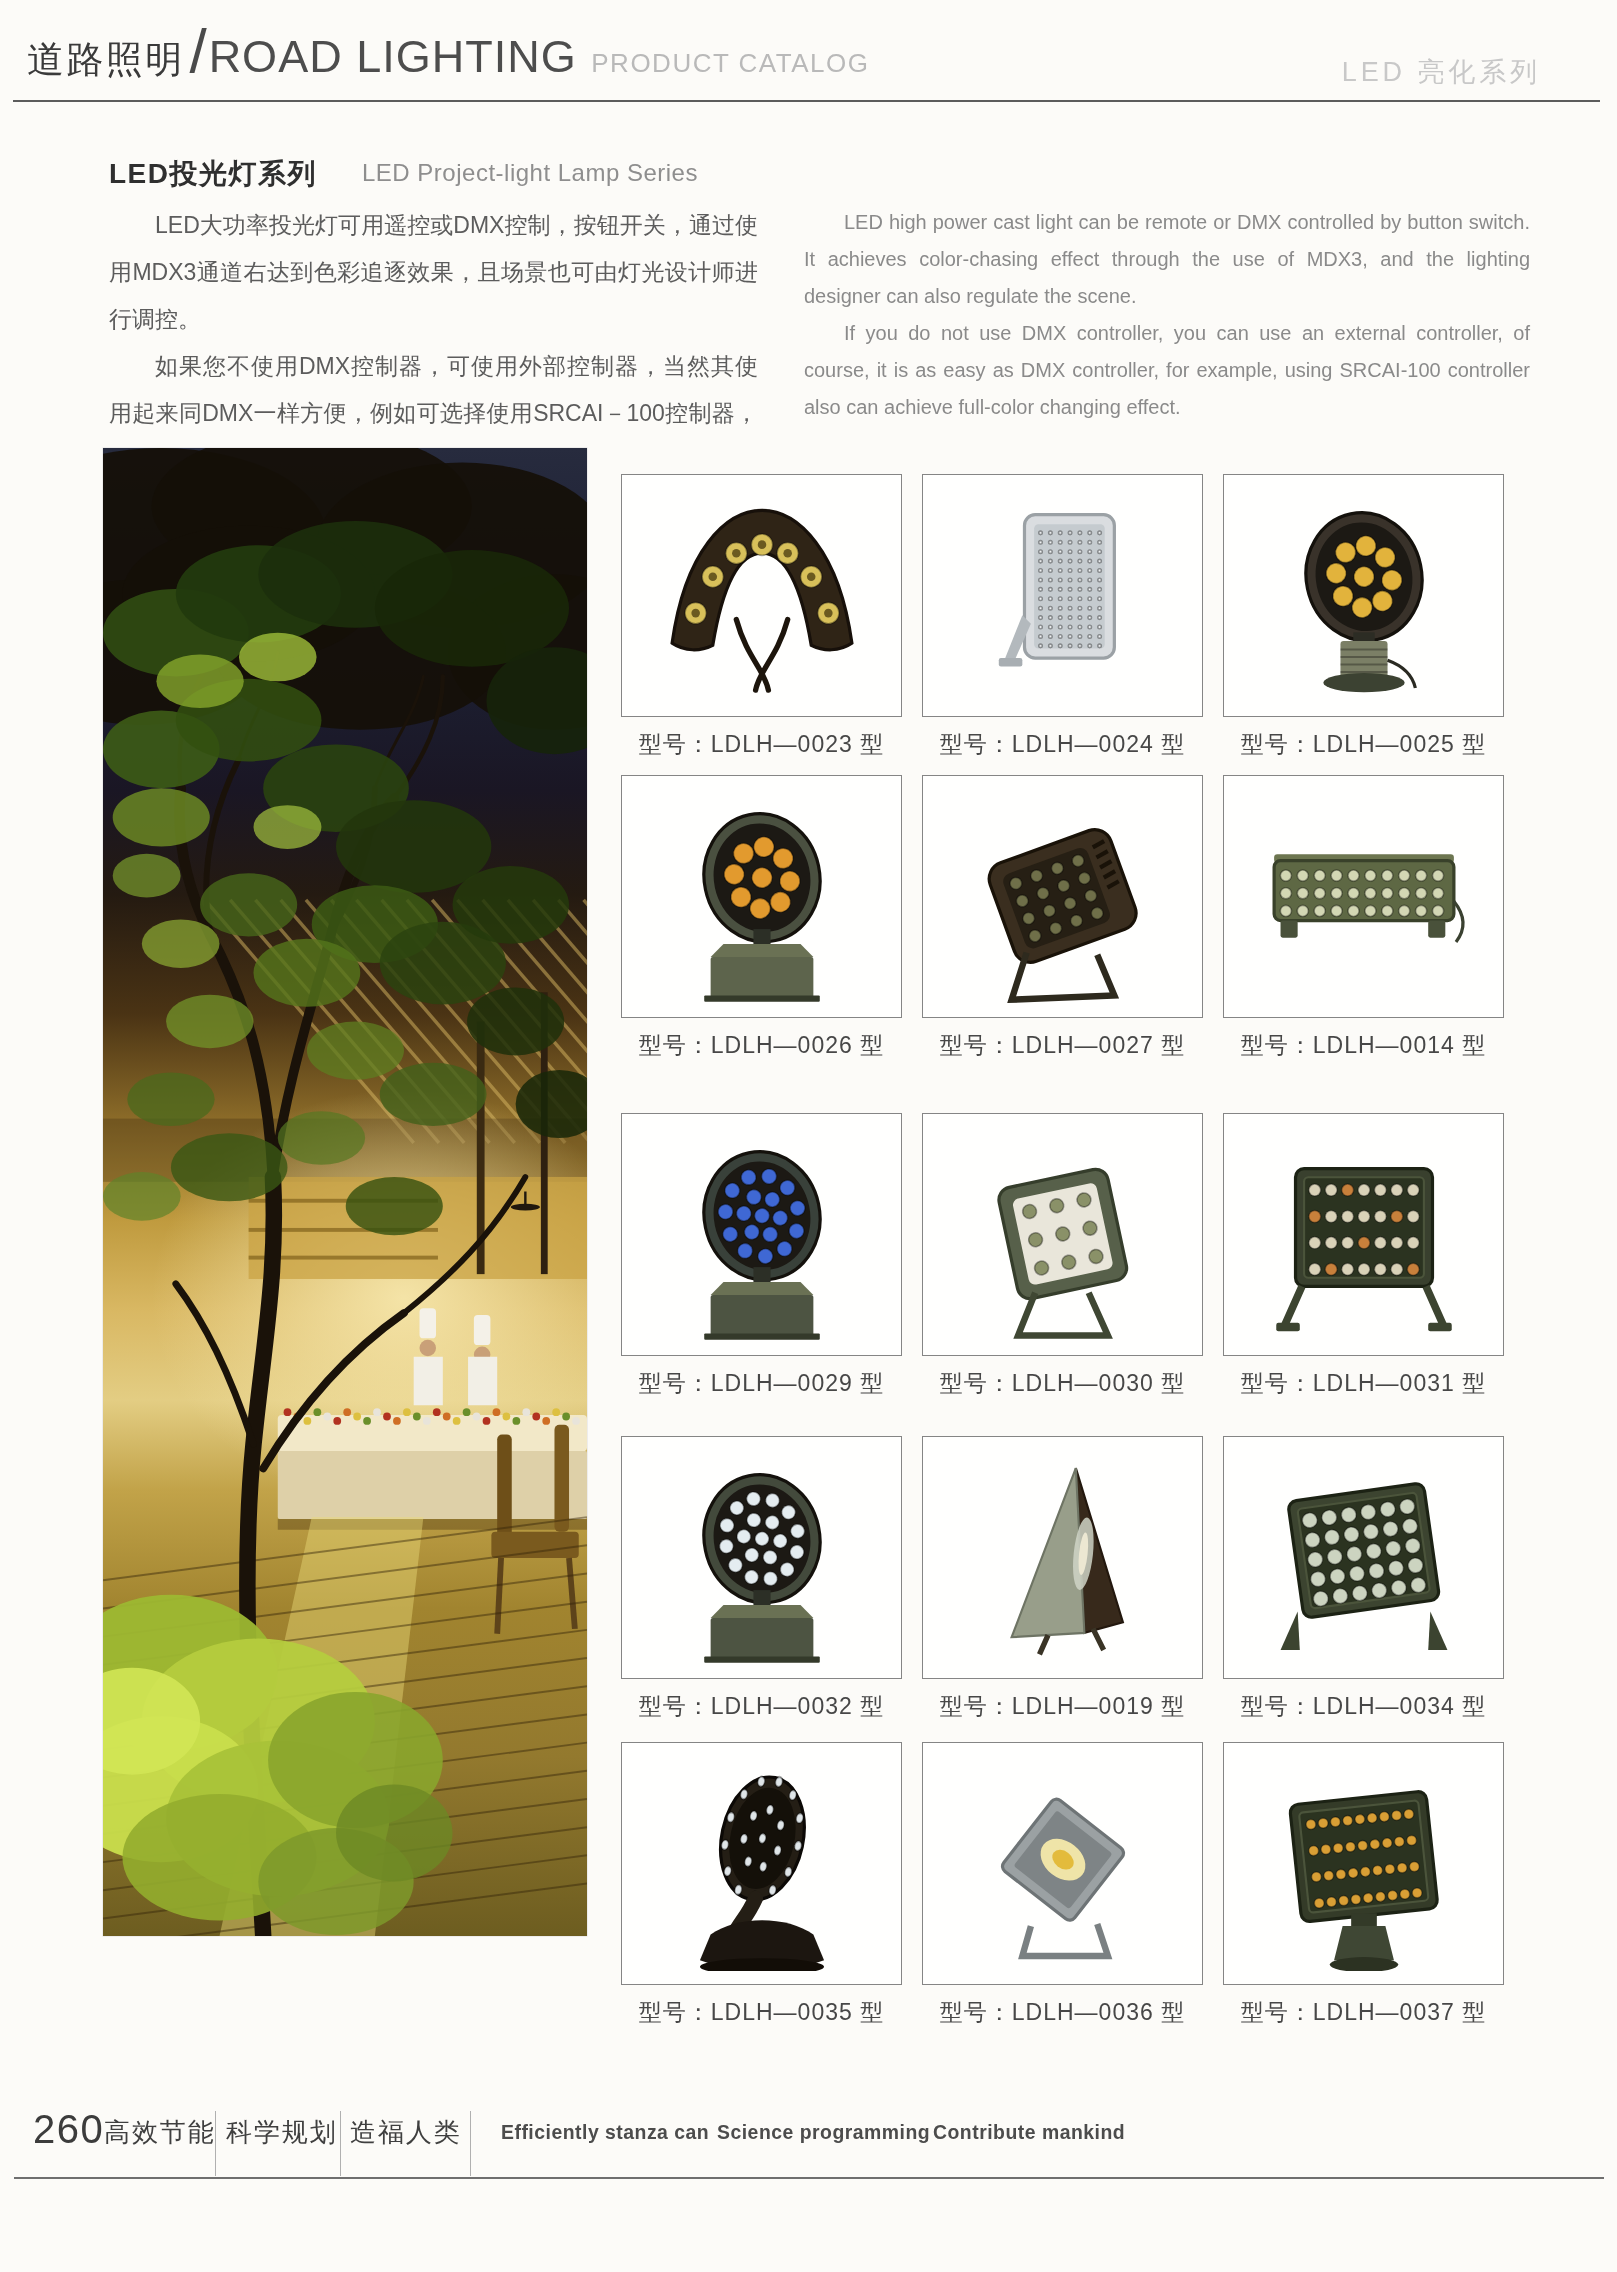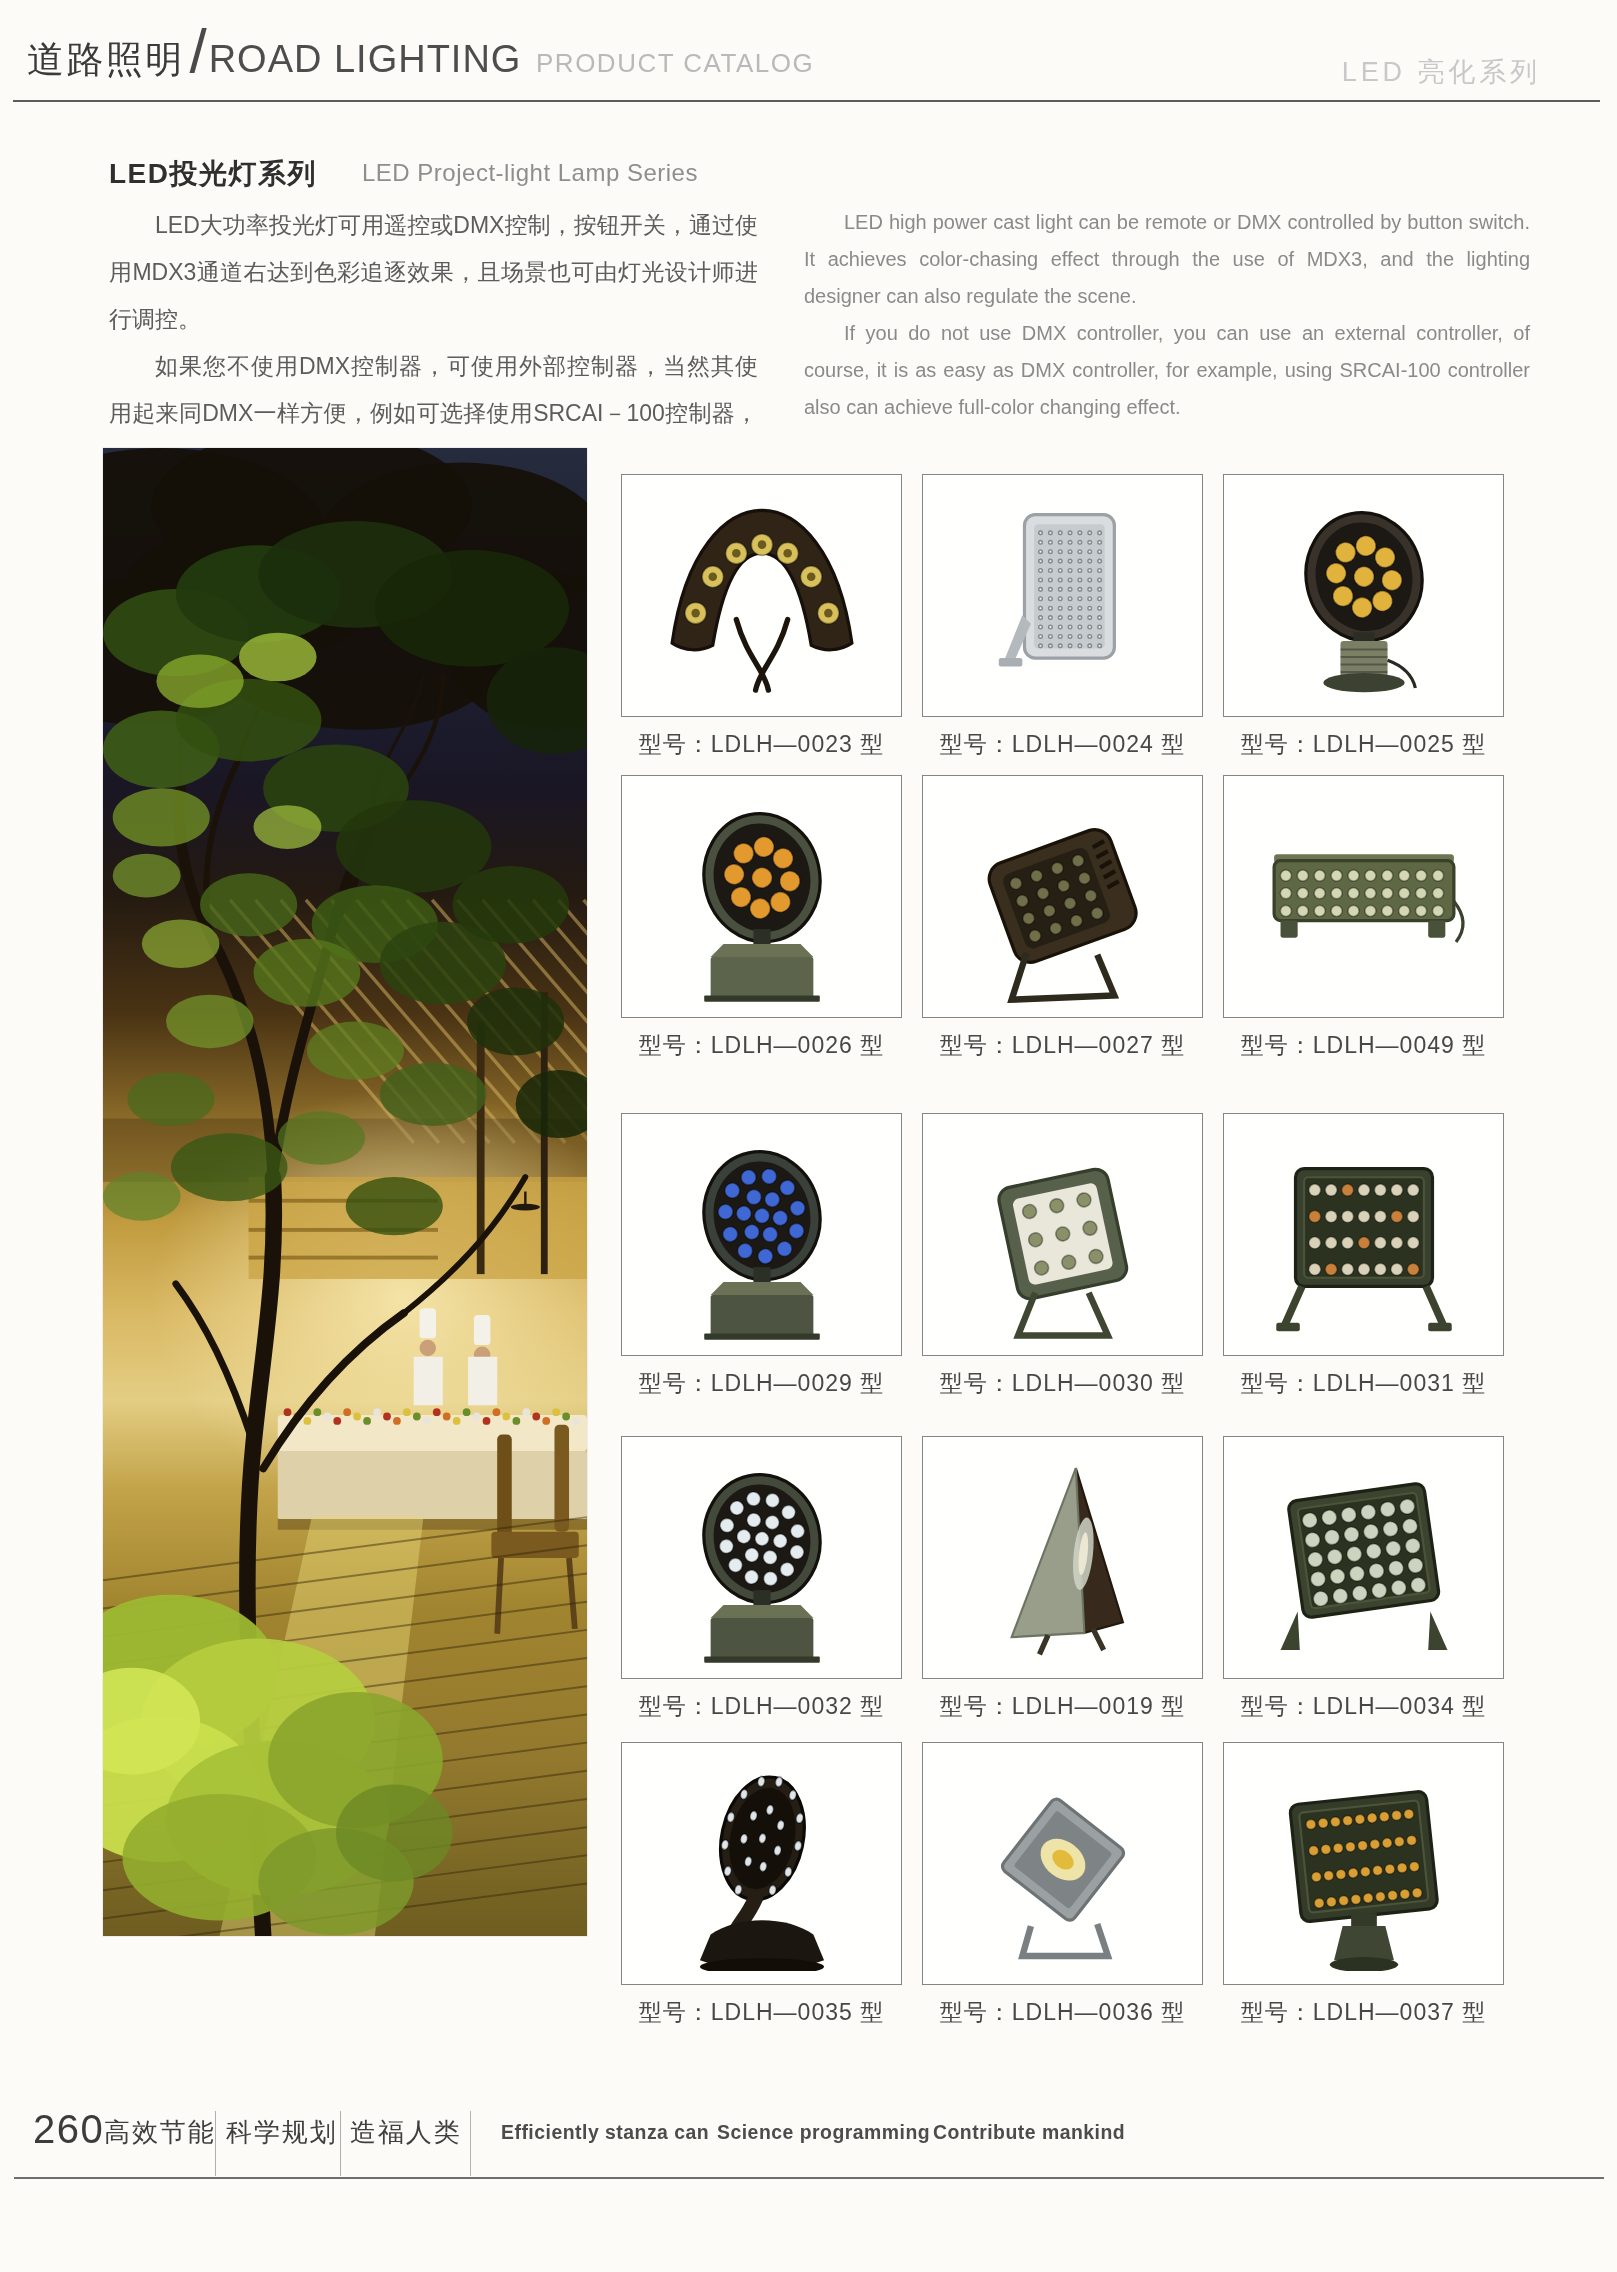--- a/index.html
+++ b/index.html
@@ -3,21 +3,21 @@
 <meta charset="utf-8">
 <style>
   html,body{margin:0;padding:0;background:#e8e8e8;}
   .page{position:relative;width:1617px;height:2273px;background:#fcfbf8;overflow:hidden;
         font-family:Liberation Sans, sans-serif;color:#3a3a3a;}
   .abs{position:absolute;}
   
   .hdr-row{left:27px;top:28px;display:flex;align-items:baseline;white-space:nowrap;}
   .hdr-zh{font-size:37px;color:#3a3a3a;letter-spacing:2.4px;}
   .hdr-slash{font-size:62px;font-weight:100;color:#4a4a4a;margin:0 1.9px 0 4.9px;line-height:.75;}
-  .hdr-en{font-size:38px;color:#4d4d4d;letter-spacing:1px;}
+  .hdr-en{font-size:45px;color:#4d4d4d;letter-spacing:1px;}
   .hdr-sub{font-size:26px;color:#b9b9b9;margin-left:14.6px;letter-spacing:1.5px;}
   .hdr-right{right:76px;top:54px;font-size:27px;color:#c8c8c8;letter-spacing:3.9px;}
   .rule{background:#5c5c5c;height:1.9px;}
   
   .sec-zh{left:109px;top:155px;font-size:28px;font-weight:bold;color:#2f2f2f;letter-spacing:1.5px;}
   .sec-en{left:362px;top:159px;font-size:24px;color:#8e8e8e;letter-spacing:0.5px;}
   .col{line-height:47px;text-align:justify;}
   .col p{margin:0;text-indent:2em;}
   .col-zh{left:109px;top:202px;width:649px;font-size:23px;color:#5c5c5c;line-height:47px;}
   .col-en{left:804px;top:204px;width:726px;font-size:20px;color:#8a8a8a;line-height:37px;}
@@ -480,21 +480,21 @@
             <circle cx="106.0" cy="113.0" r="5.2" fill="#d3d7b4" stroke="rgba(0,0,0,.35)" stroke-width="1.5"></circle>
             <circle cx="121.8" cy="113.0" r="5.2" fill="#d3d7b4" stroke="rgba(0,0,0,.35)" stroke-width="1.5"></circle>
             <circle cx="137.6" cy="113.0" r="5.2" fill="#d3d7b4" stroke="rgba(0,0,0,.35)" stroke-width="1.5"></circle>
             <circle cx="153.4" cy="113.0" r="5.2" fill="#d3d7b4" stroke="rgba(0,0,0,.35)" stroke-width="1.5"></circle>
             <circle cx="169.2" cy="113.0" r="5.2" fill="#d3d7b4" stroke="rgba(0,0,0,.35)" stroke-width="1.5"></circle>
             <rect x="22" y="122" width="16" height="16" rx="2" fill="#49513a"></rect>
             <rect x="160" y="122" width="16" height="16" rx="2" fill="#49513a"></rect>
             <path d="M184,104 q16,20 2,38" fill="none" stroke="#3a4130" stroke-width="3"></path>
           </svg>
         </div>
-        <div class="plabel">型号：LDLH—0049 型</div>
+        <div class="plabel">型号：LDLH—0014 型</div>
       </div>
       <div class="cell" style="left: 621px; top: 1113px;">
         <div class="pbox">
           <svg viewBox="0 0 200 200" width="228" height="214" xmlns="http://www.w3.org/2000/svg">
             <g transform="rotate(-12 100 82)">
               <ellipse cx="100" cy="82" rx="54" ry="60" fill="#39413a" stroke="#14110c" stroke-width="3"></ellipse>
               <ellipse cx="100" cy="82" rx="45" ry="51" fill="#1c1914"></ellipse>
               <g transform="translate(100 82)">
                 <circle cx="0" cy="0" r="7" fill="#3f68d4" stroke="rgba(0,0,0,.35)" stroke-width="1.5"></circle>
                 <circle cx="16.2" cy="5.6" r="7" fill="#3f68d4" stroke="rgba(0,0,0,.35)" stroke-width="1.5"></circle>

